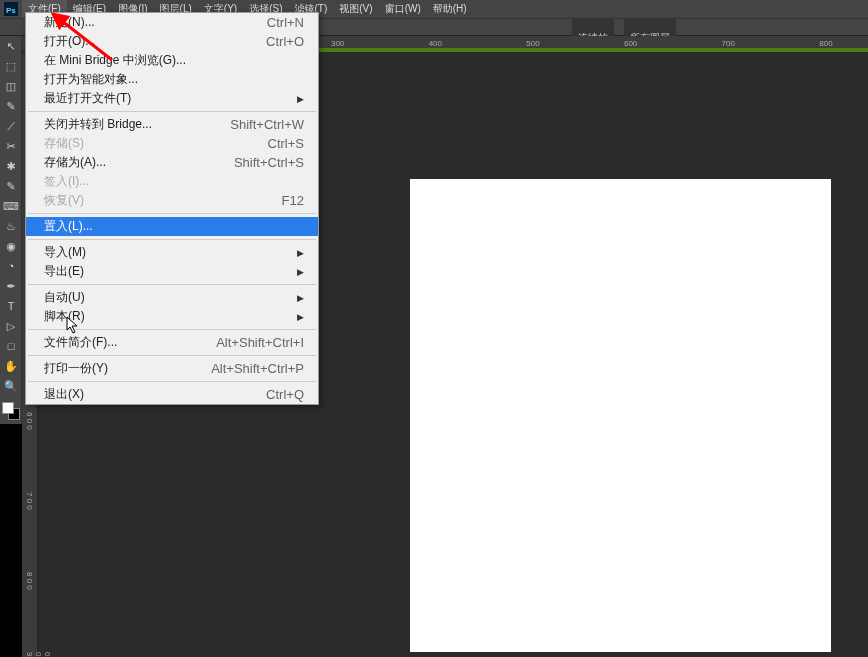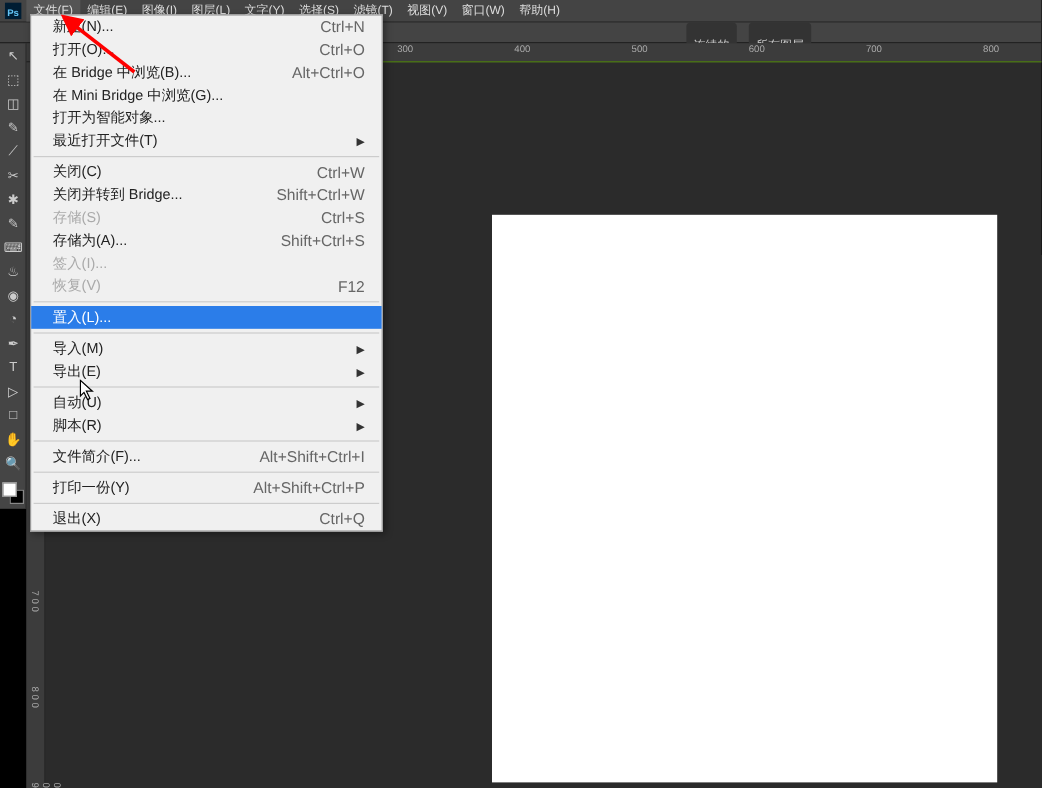--- a/index.html
+++ b/index.html
@@ -12,21 +12,21 @@
 
 .options-bar { background: #444; height: 18px; border-top: 1px solid #333; border-bottom: 1px solid #222; display: flex; align-items: center; color: #ccc; font-size: 10px; padding-left: 28px; gap: 8px; }
 
 .toolbox { position: absolute; left: 0; top: 36px; width: 22px; background: #454545; display: flex; flex-direction: column; border-right: 1px solid #333; }
 .toolbox .tool { width: 22px; height: 20px; display: flex; align-items: center; justify-content: center; color: #ccc; font-size: 11px; cursor: pointer; }
 .toolbox .color-swatches { margin-top: 4px; height: 24px; position: relative; }
 .toolbox .fg { position: absolute; width: 12px; height: 12px; background: #fff; border: 1px solid #888; left: 2px; top: 2px; }
 .toolbox .bg { position: absolute; width: 12px; height: 12px; background: #000; border: 1px solid #888; left: 8px; top: 8px; }
 
 .canvas-area { position: absolute; left: 22px; top: 36px; right: 0; bottom: 0; background: #2b2b2b; }
-.ruler-h { position: absolute; left: 16px; right: 0; top: 0; height: 16px; background: #3c3c3c; border-bottom: 1px solid #4d7c0f; display: flex; overflow: hidden; }
+.ruler-h { position: absolute; left: 16px; right: 0; top: 0; height: 16px; background: #3c3c3c; border-bottom: 4px solid #4d7c0f; display: flex; overflow: hidden; align-items: flex-end; }
 .ruler-h .tick { font-size: 8px; color: #aaa; position: relative; }
 .ruler-v { position: absolute; left: 0; top: 16px; bottom: 0; width: 16px; background: #3c3c3c; border-right: 1px solid #222; }
 .ruler-v .tick { font-size: 8px; color: #aaa; writing-mode: vertical-lr; }
 .ruler-corner { position: absolute; left: 0; top: 0; width: 16px; height: 16px; background: #3c3c3c; border-right: 1px solid #222; border-bottom: 1px solid #222; }
 
 .doc-canvas { position: absolute; left: 388px; top: 143px; width: 421px; height: 473px; background: #fff; }
 
 .dropdown { position: absolute; left: 25px; top: 12px; width: 294px; background: #f0f0f0; border: 1px solid #999; box-shadow: 2px 2px 6px rgba(0,0,0,0.4); z-index: 100; font-size: 12px; color: #222; }
 .dropdown .mi { display: flex; justify-content: space-between; align-items: center; padding: 2px 14px 2px 18px; height: 19px; cursor: pointer; position: relative; }
 .dropdown .mi.highlight { background: #2b7de9; color: #fff; }
@@ -137,38 +137,30 @@
 <div class="dropdown" id="file-dropdown">
     <div class="mi">
       <span>新建(N)...</span>
       <span class="shortcut">Ctrl+N</span>
     </div>
     <div class="mi">
       <span>打开(O)...</span>
       <span class="shortcut">Ctrl+O</span>
     </div>
     <div class="mi">
-      <span>在 Bridge 中浏览(B)...</span>
-      <span class="shortcut">Alt+Ctrl+O</span>
-    </div>
-    <div class="mi">
       <span>在 Mini Bridge 中浏览(G)...</span>
     </div>
     <div class="mi">
       <span>打开为智能对象...</span>
     </div>
     <div class="mi">
       <span>最近打开文件(T)</span>
       <span class="arrow">▶</span>
     </div>
     <hr>
-    <div class="mi">
-      <span>关闭(C)</span>
-      <span class="shortcut">Ctrl+W</span>
-    </div>
     <div class="mi">
       <span>关闭并转到 Bridge...</span>
       <span class="shortcut">Shift+Ctrl+W</span>
     </div>
     <div class="mi disabled">
       <span>存储(S)</span>
       <span class="shortcut">Ctrl+S</span>
     </div>
     <div class="mi">
       <span>存储为(A)...</span>

